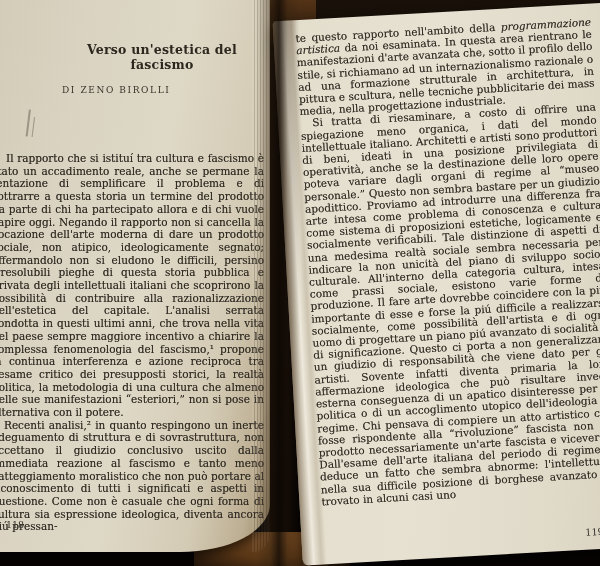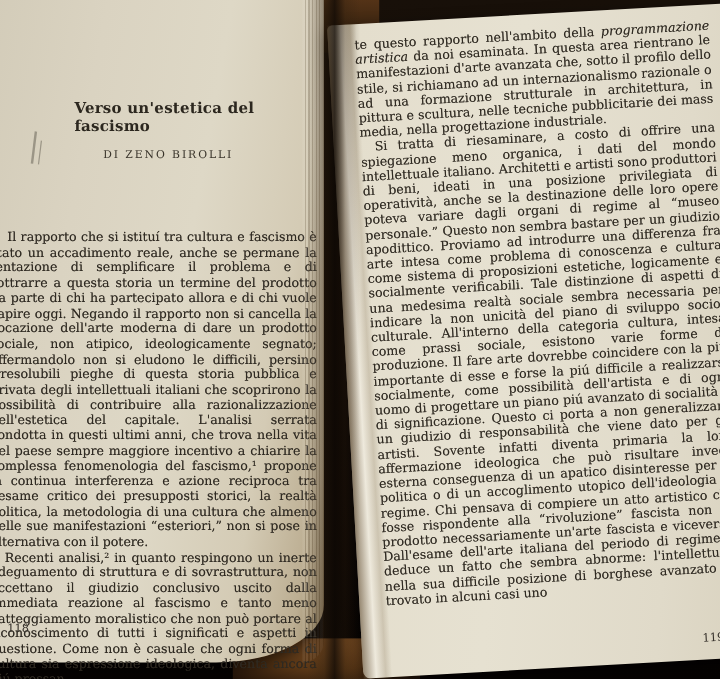--- a/index.html
+++ b/index.html
@@ -19,23 +19,23 @@
   
   .left-page{position:absolute;left:-16px;top:-8px;width:286px;height:560px;z-index:2;
              border-radius:2px 6px 90px 10px / 2px 6px 48px 10px;
              box-shadow:0 5px 12px rgba(0,0,0,.6);
              background:linear-gradient(100deg,#d2cbb8 0%,#dad3c1 28%,#ded8c6 55%,#d4cbb5 78%,#bcae92 92%,#93815f 100%);}
   .left-page::after{content:"";position:absolute;right:0;top:0;width:18px;height:100%;
              border-radius:0 6px 48px 0;
              background:repeating-linear-gradient(90deg,rgba(255,255,255,.07) 0 2px,rgba(60,45,25,.20) 2px 3px);}
   .left-inner{position:absolute;left:8px;top:0;width:272px;}
 
-  .title{margin:90px 0 0 70px;width:200px;text-align:left;
+  .title{margin:50px 0 0 70px;width:200px;text-align:center;
          font-weight:bold;font-size:12.5px;letter-spacing:.2px;color:#2c271f;}
-  .byline{margin:13px 0 0 94px;font-size:9px;letter-spacing:1.6px;color:#38332a;}
+  .byline{margin:13px 0 0 70px;font-size:9px;letter-spacing:1.6px;color:#38332a;}
 
   .body{margin:0;font-size:10.5px;line-height:12.7px;text-align:justify;color:#2f2a22;
         text-shadow:0 0 .4px rgba(47,42,34,.55);}
   .left-inner .p1{margin-top:57px;text-indent:14px;}
   .left-inner .p2{text-indent:12px;}
 
   .pagenum{position:absolute;font-size:9.5px;color:#35302a;}
   .pagenum-left{left:22px;top:527px;}
 
   .pencil{position:absolute;left:27px;top:110px;z-index:5;transform:rotate(7deg);}

